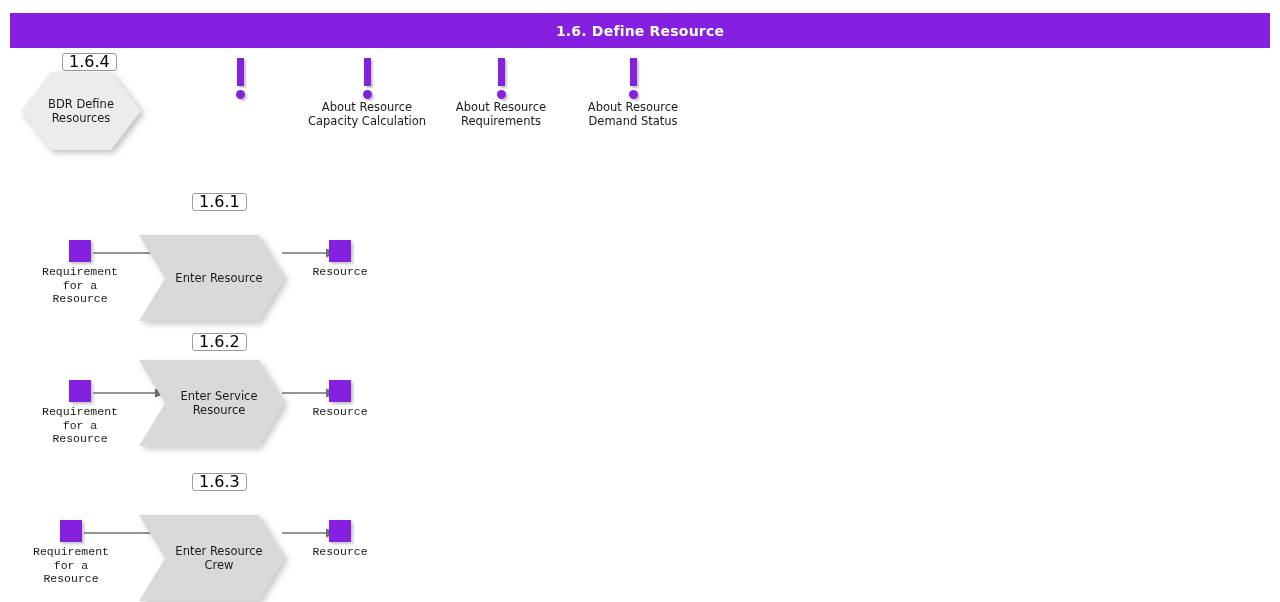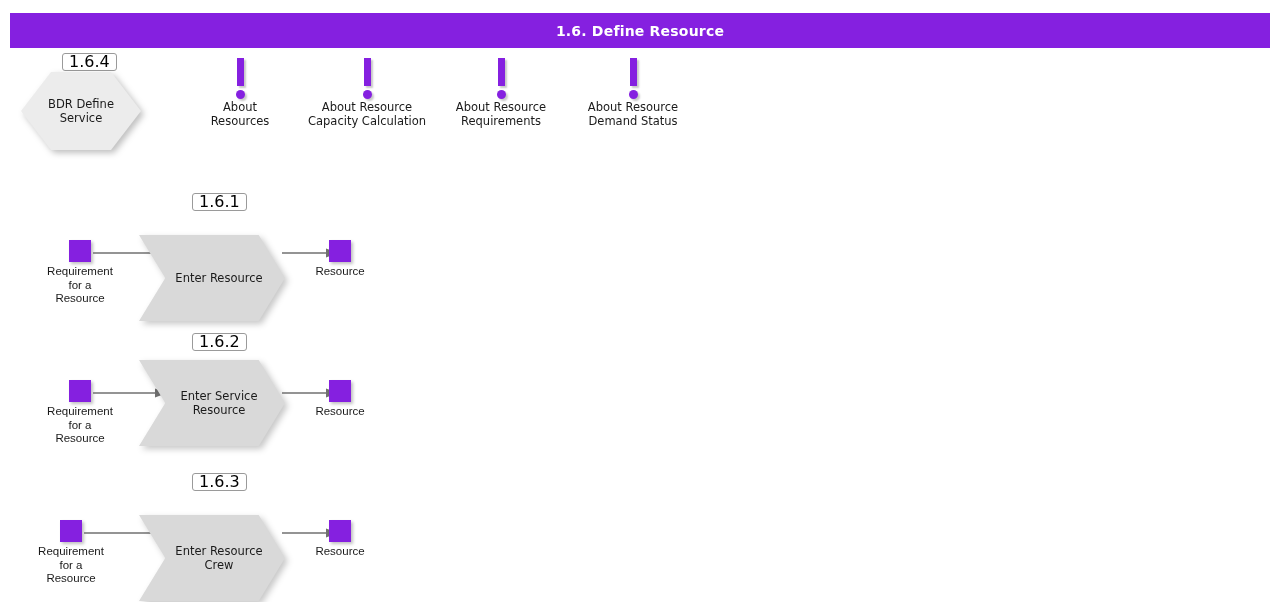--- a/index.html
+++ b/index.html
@@ -156,21 +156,21 @@
     width: 22px;
     height: 22px;
     background: #8520e0;
     margin: 0 auto;
     box-shadow: 2px 2px 3px rgba(0,0,0,0.25);
   }
   .data-label {
     font-size: 11.5px;
     line-height: 13.5px;
     color: #1a1a1a;
-    font-family: Liberation Sans, sans-serif;
+    font-family: Liberation Mono, monospace;
     white-space: pre-line;
     margin-top: 3px;
   }
 
   
   .arrow {
     position: absolute;
     height: 12px;
   }
   .arrow svg { display: block; }
@@ -179,31 +179,29 @@
 <body>
 
 <div class="header-bar">
   <span class="header-title">1.6. Define Resource</span>
 </div>
 
 <div class="num-tag" style="left:62px; top:53px;">1.6.4</div>
 <div class="hex-wrap">
   <div class="hex">
     <span class="hex-label">BDR Define
-Service</span>
+Resources</span>
   </div>
 </div>
 
 <div class="note" style="left:165px; top:58px;">
   <div class="note-icon">
     <div class="note-bar"></div>
     <div class="note-dot"></div>
   </div>
-  <div class="note-label">About
-Resources</div>
 </div>
 
 <div class="note" style="left:292px; top:58px;">
   <div class="note-icon">
     <div class="note-bar"></div>
     <div class="note-dot"></div>
   </div>
   <div class="note-label">About Resource
 Capacity Calculation</div>
 </div>

